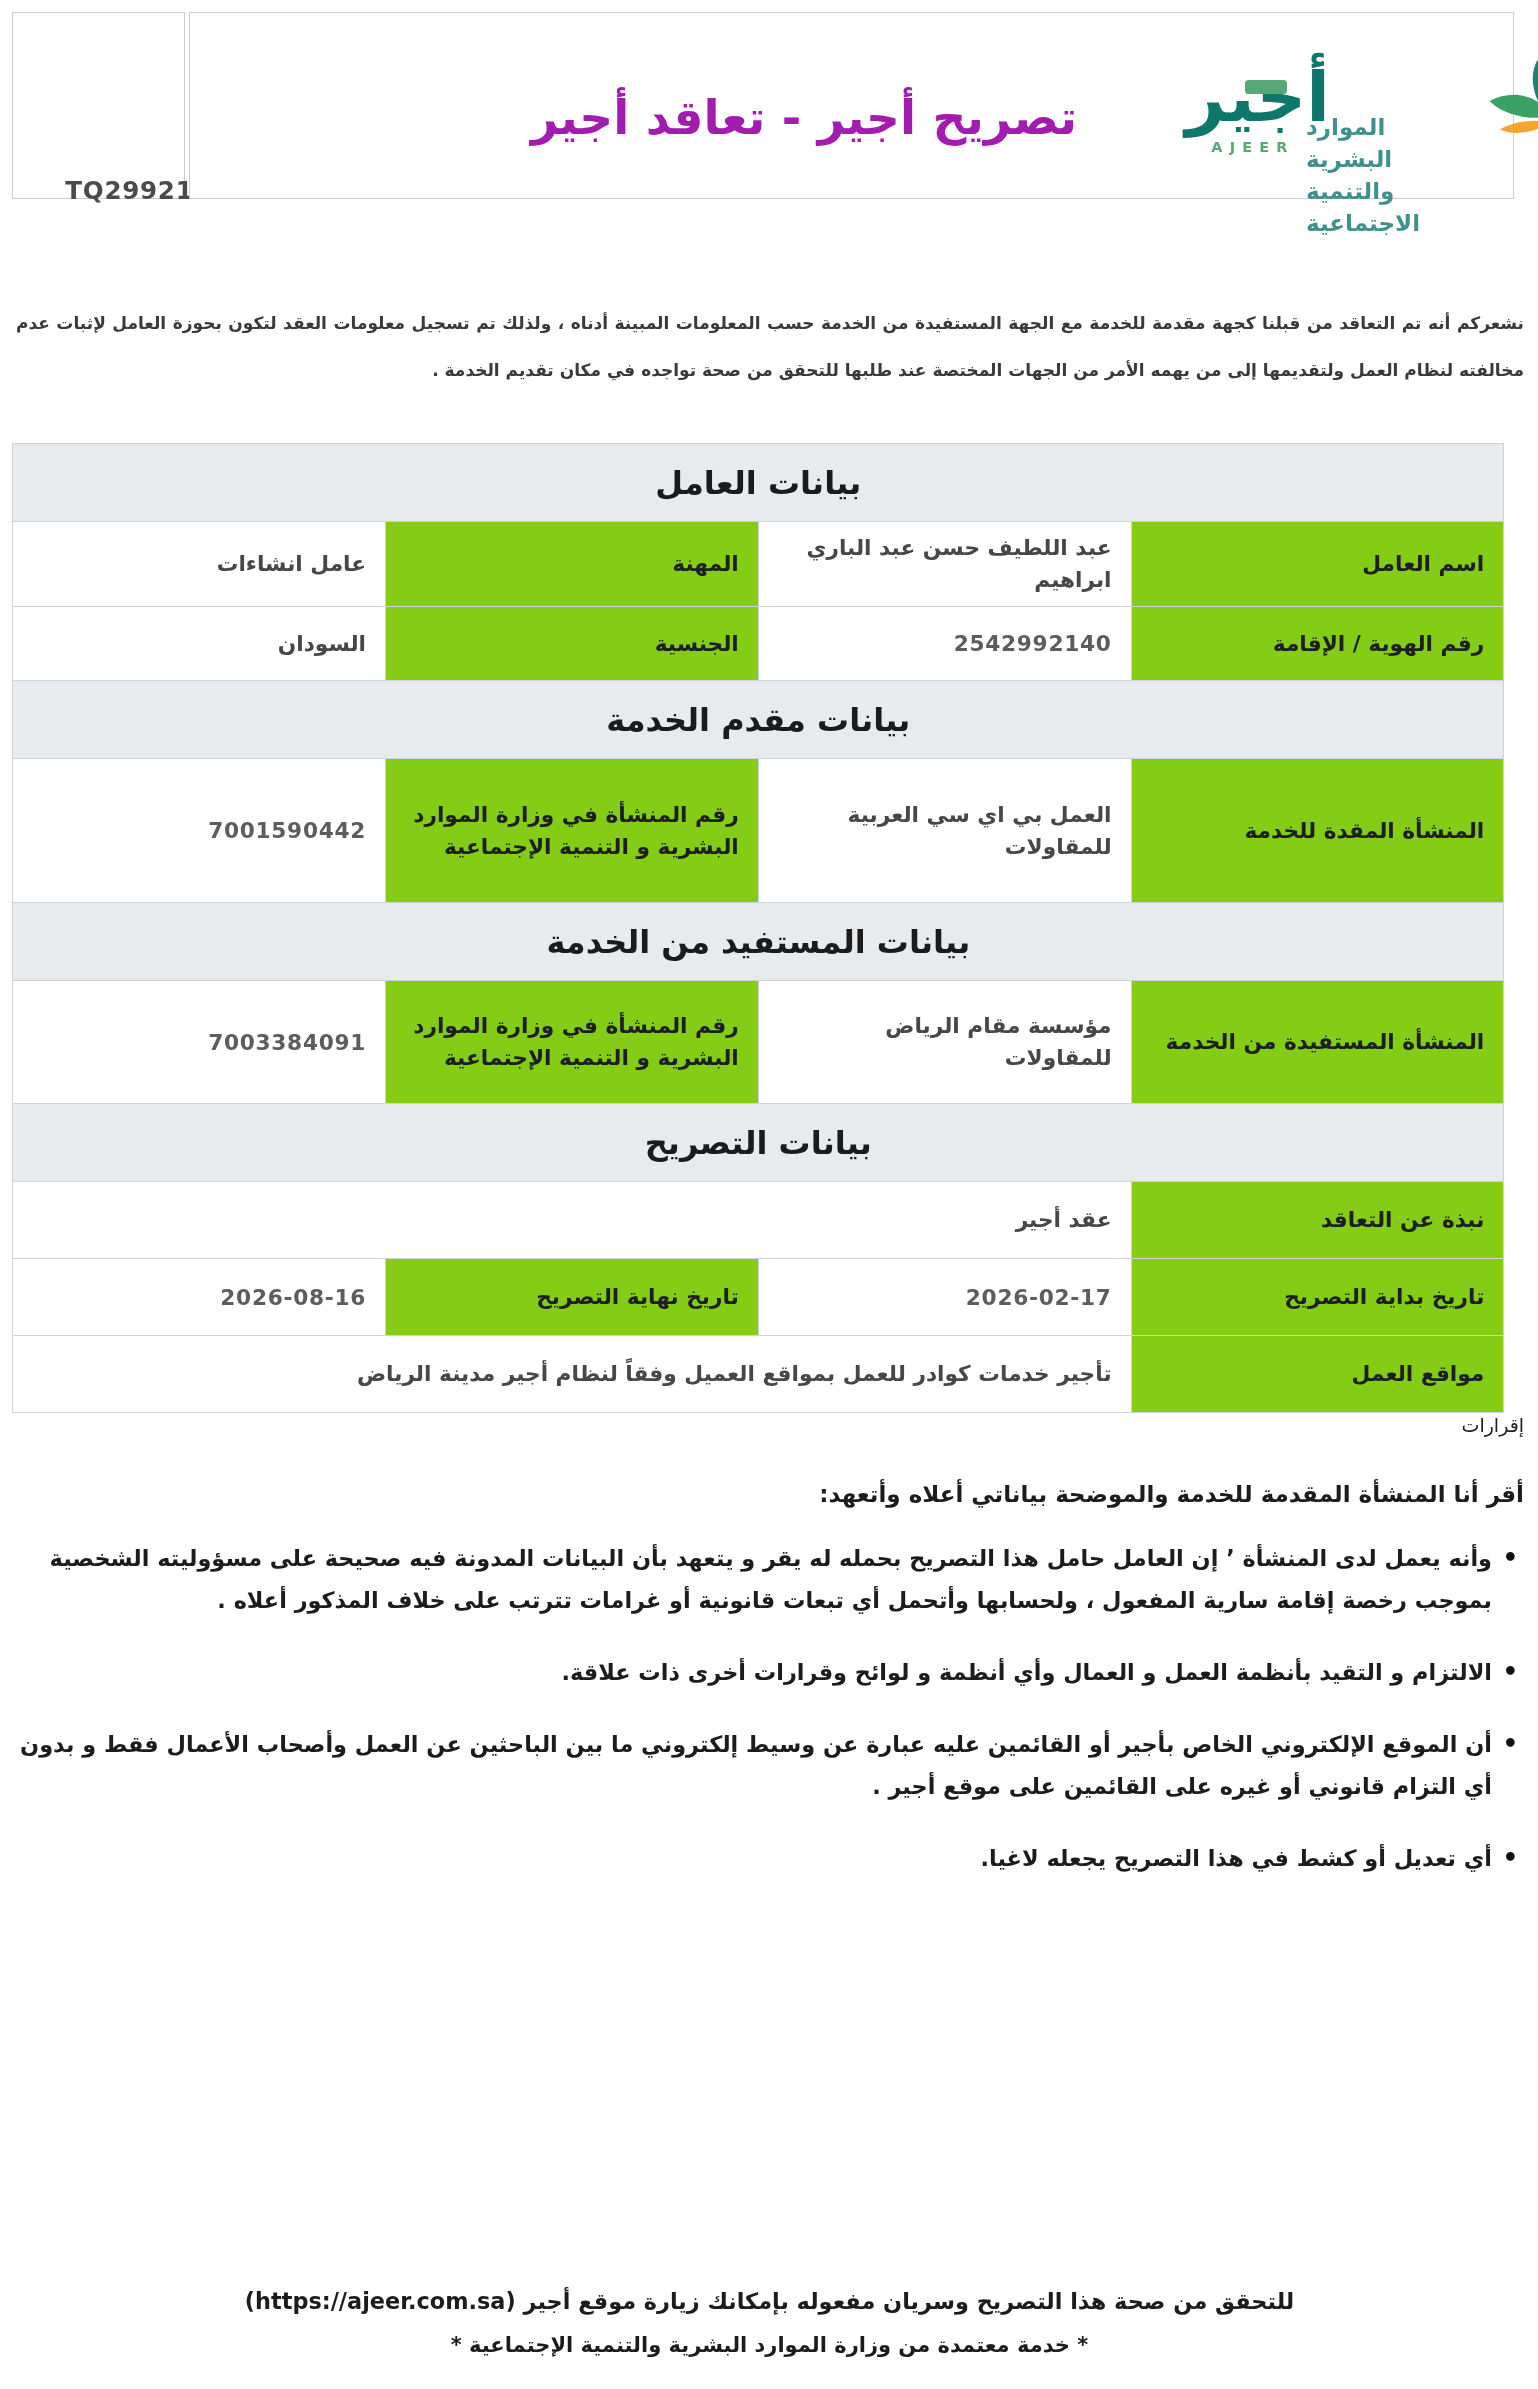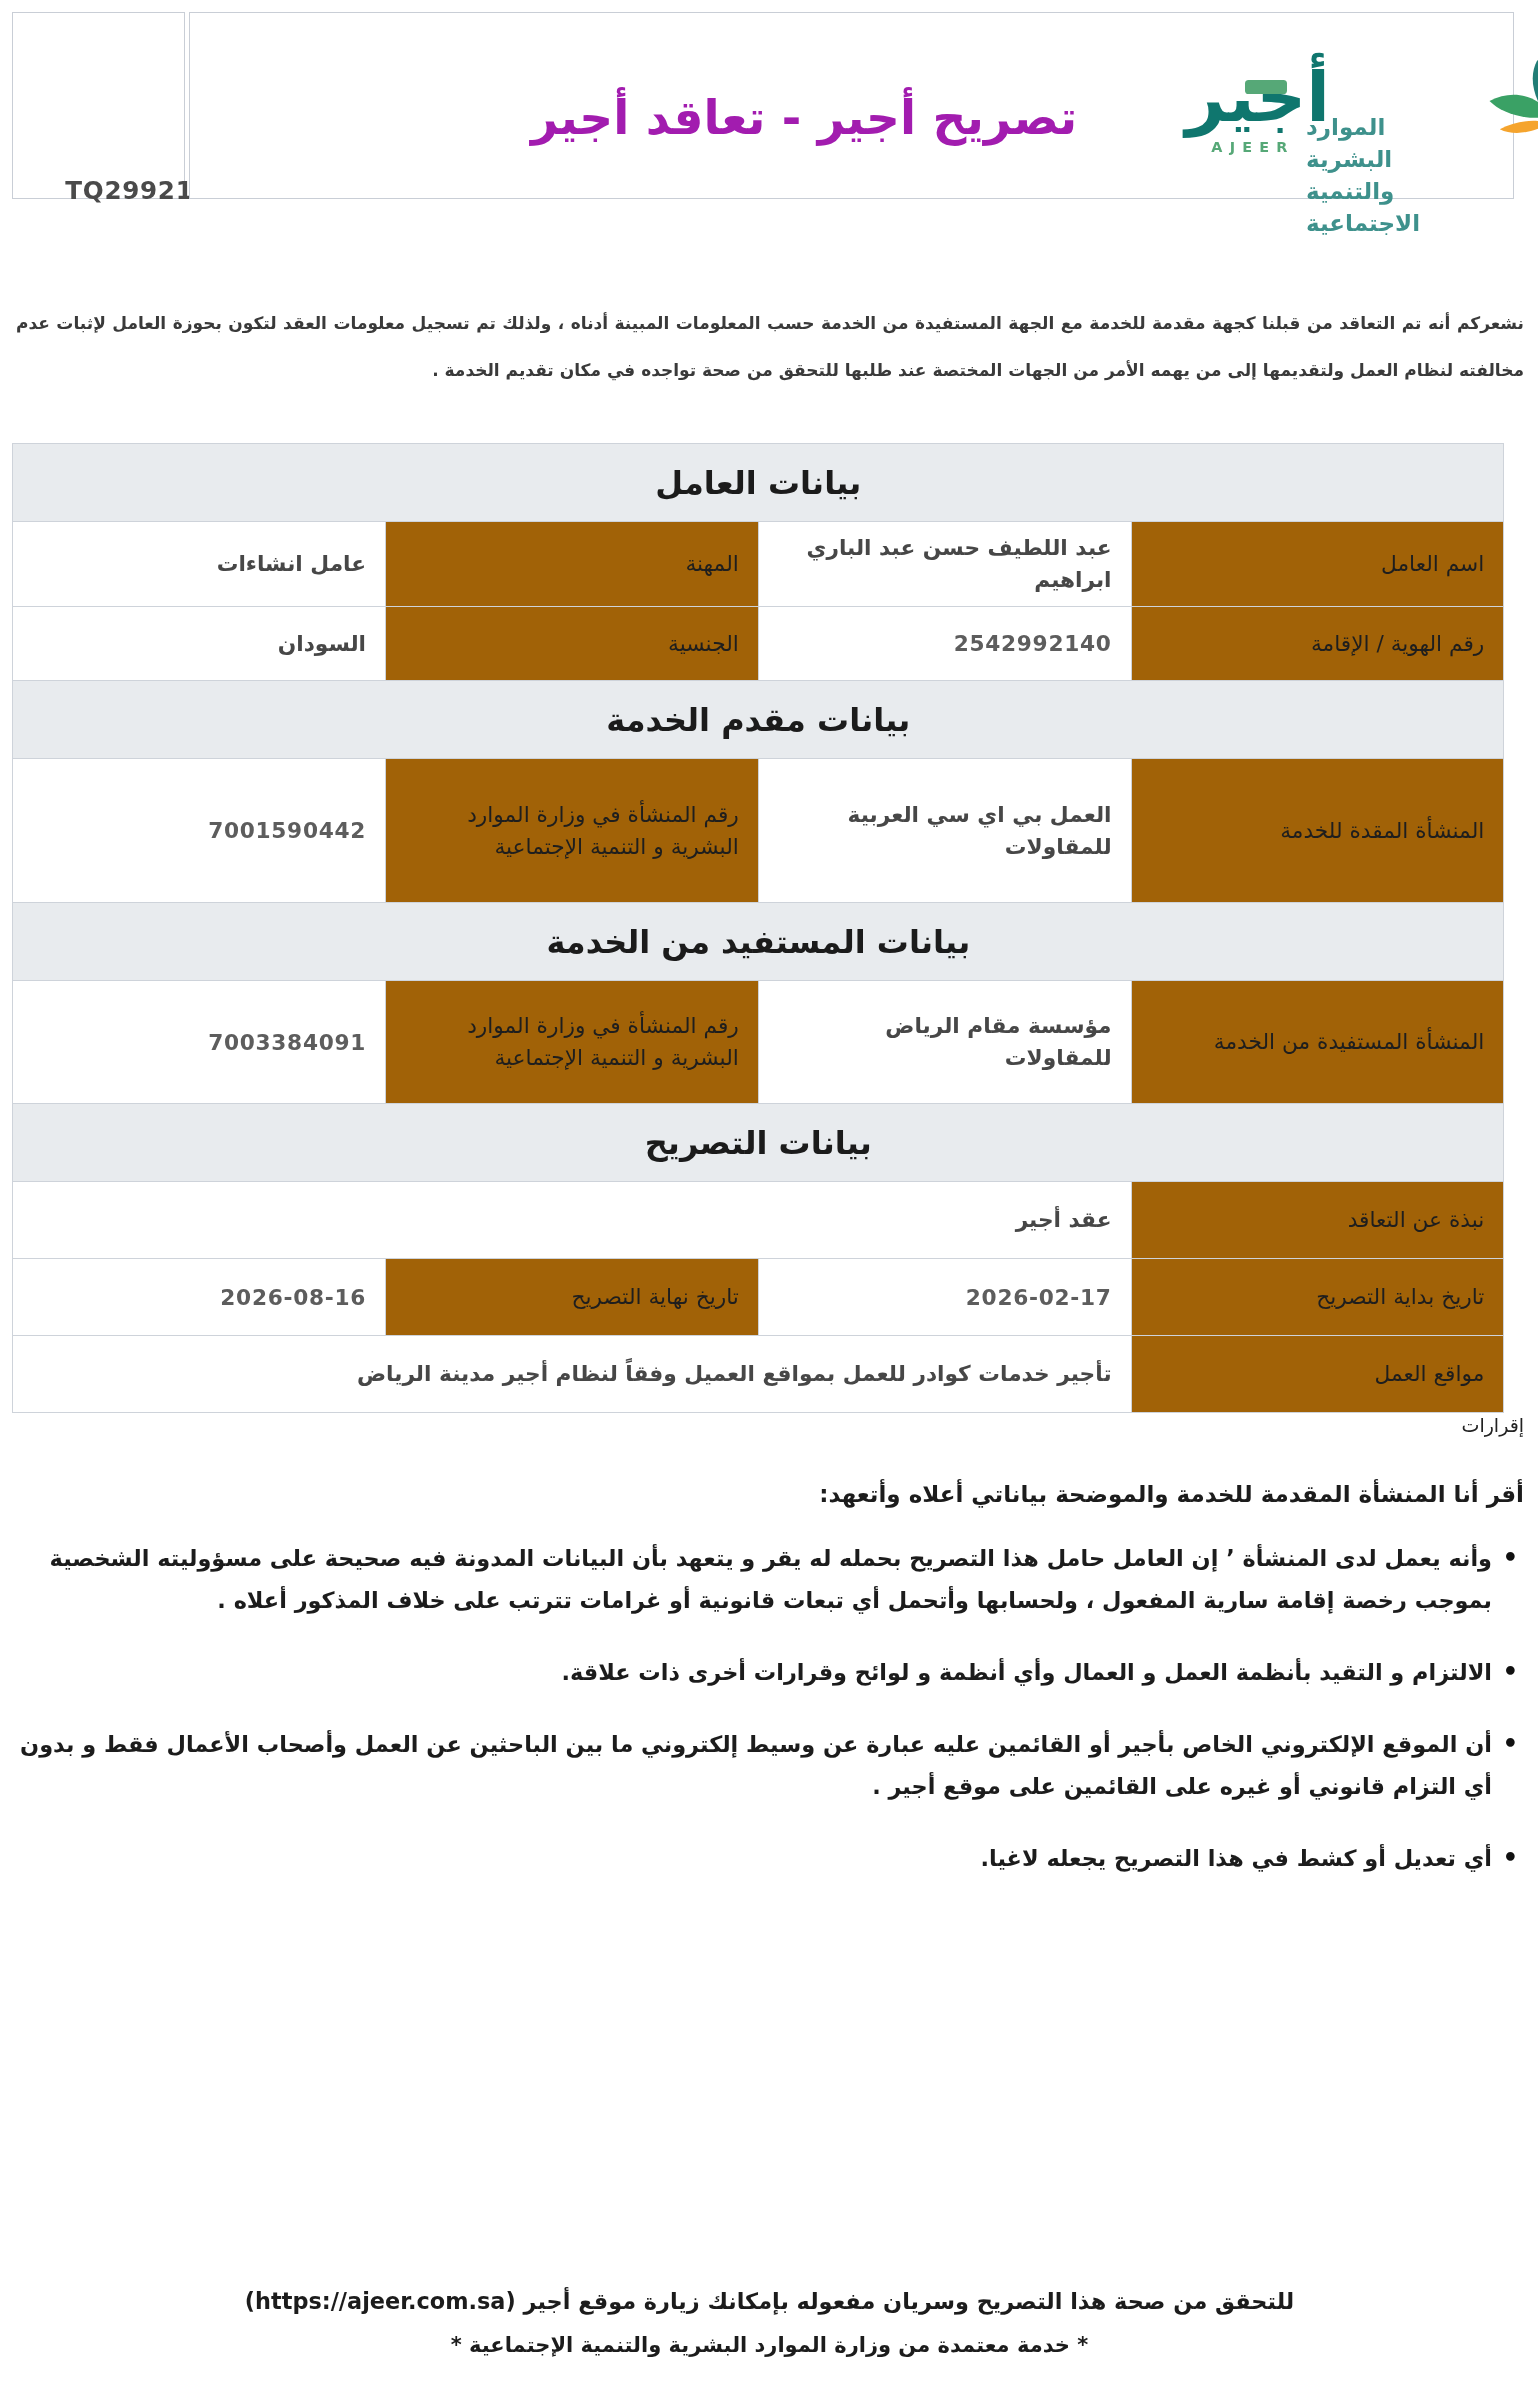--- a/index.html
+++ b/index.html
@@ -47,21 +47,21 @@
   .dtable td {
     border:1.4px solid #ced3da; vertical-align:middle;
     font-size:21.7px; padding:10px 19px 10px 14.4px; text-align:right;
     word-wrap:break-word;
   }
   .dtable td.sec {
     background:#e8ebee; text-align:center; font-weight:700; font-size:32px;
     color:#1b1b1b; height:78px; padding:7.2px;
   }
   .dtable td.lbl {
-    background:#a16207; font-weight:400; color:#1e1e1e; line-height:32px;
+    background:#84cc16; font-weight:700; color:#1e1e1e; line-height:32px;
   }
   .dtable td.val { background:#fff; font-weight:700; color:#474747; line-height:32px; }
   .dtable td.num { background:#fff; font-weight:600; color:#5d5d5d; letter-spacing:0.7px; }
   .h-row    td { height:74px; }
   .h-tall   td { height:144px; }
   .h-med    td { height:123px; }
   .h-short  td { height:77px; }
   
   .post-table { position:absolute; left:16px; top:1414px; width:1508px; direction:rtl; }
   .decl-heading { text-align:right; font-size:19px; font-weight:400; color:#222; }

